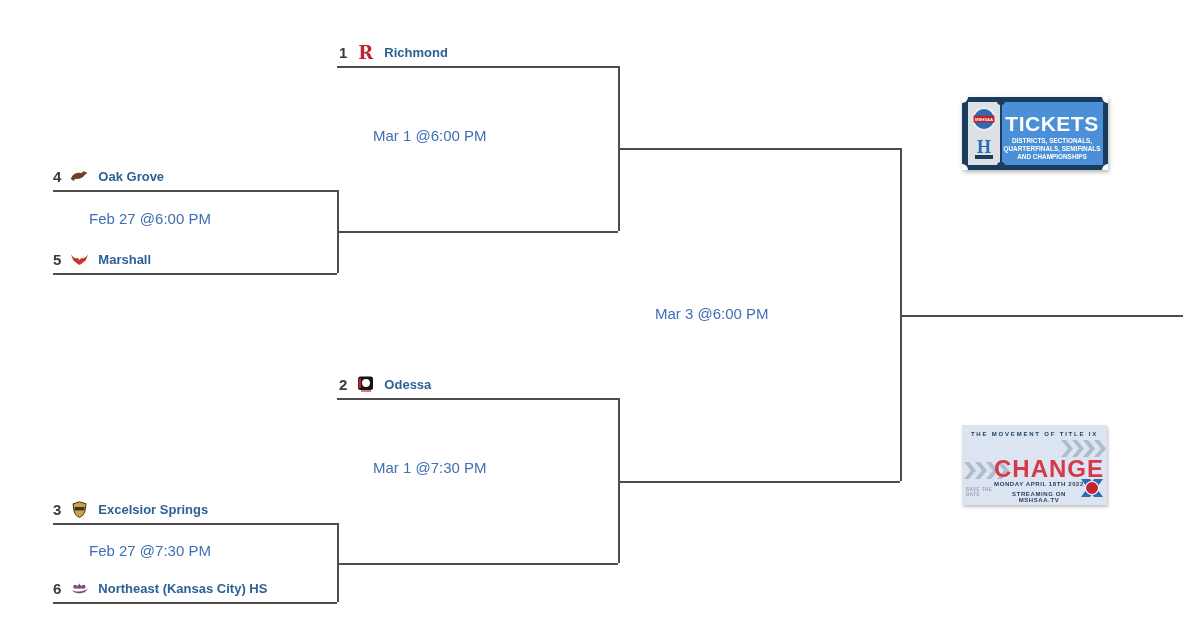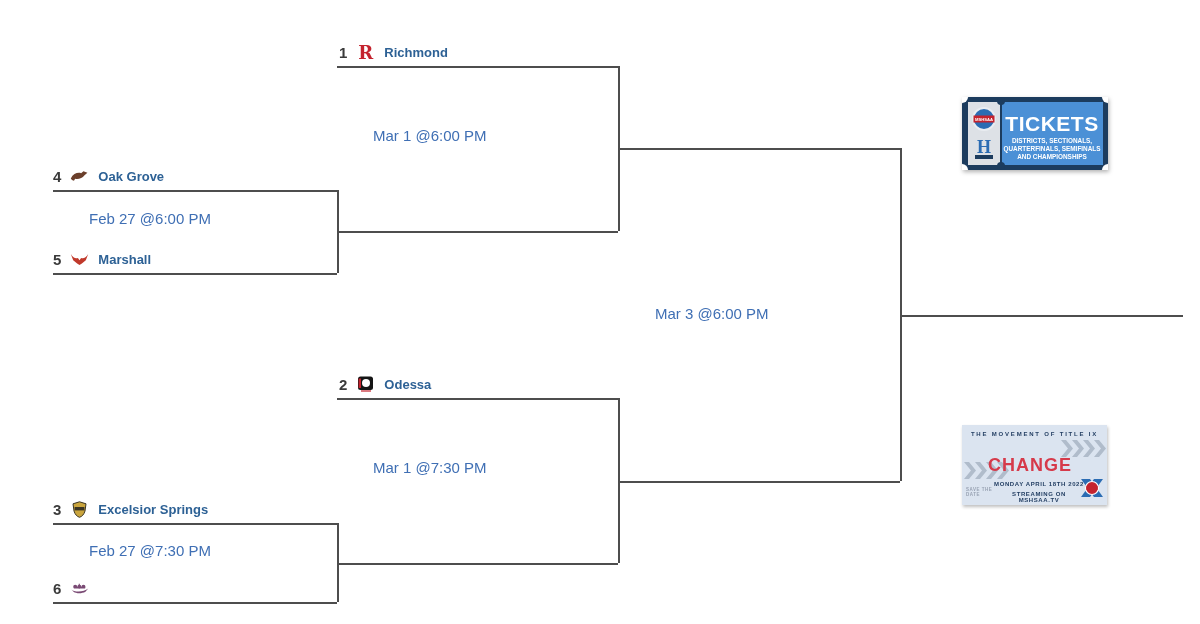--- a/index.html
+++ b/index.html
@@ -46,22 +46,22 @@
     position: absolute; top: 6px; left: 0; width: 100%;
     text-align: center; font-size: 6px; font-weight: 700;
     letter-spacing: 1.8px; color: #1e3a5f;
   }
   .tix-script {
     position: absolute; top: 11px; left: 0; width: 100%; text-align: center;
     font-family: "DejaVu Serif", serif; font-style: italic; font-weight: 700;
     font-size: 19px; color: #1e3a5f; z-index: 2;
   }
   .tix-change {
-    position: absolute; top: 30px; left: 26px; width: 100%;
-    font-size: 18px; font-weight: 700; letter-spacing: 1px;
+    position: absolute; top: 30px; left: 32px; width: 100%;
+    font-size: 24px; font-weight: 700; letter-spacing: 1px;
     color: #d63a4a; z-index: 2;
   }
   .tix-chev { position: absolute; z-index: 1; }
   .tix-save {
     position: absolute; left: 4px; top: 62px; width: 34px;
     font-size: 4.5px; font-weight: 700; letter-spacing: 0.5px; color: #97a1b2;
   }
   .tix-monday {
     position: absolute; top: 56px; left: 32px; width: 90px; text-align: center;
     font-size: 6px; font-weight: 700; letter-spacing: 0.6px; color: #1e3a5f;
@@ -150,20 +150,21 @@
 
   <div class="team-row" style="left:53px; top:576px;">
     <span class="seed">6</span>
     <span class="logo">
       <svg width="21" height="13" viewBox="0 0 24 14">
         <path d="M4 5 a2.6 2.6 0 0 1 5.2 0 a2.6 2.6 0 0 1 5.2 0 a2.6 2.6 0 0 1 5.2 0 L19 7 L5 7 Z" fill="#7a4a74"></path>
         <path d="M1 7.5 C5 12 17 12 23 7 L19.5 11 C15 13.5 8 13.5 4.5 11 Z" fill="#7a4a74"></path>
         <rect x="11" y="1" width="1.4" height="6" fill="#7a4a74"></rect>
       </svg>
     </span>
+    <span class="team-name">Northeast (Kansas City) HS</span>
   </div>
 
   <div class="game-date" style="left:89px;  top:210px;">Feb 27 @6:00 PM</div>
   <div class="game-date" style="left:373px; top:127px;">Mar 1 @6:00 PM</div>
   <div class="game-date" style="left:655px; top:305px;">Mar 3 @6:00 PM</div>
   <div class="game-date" style="left:373px; top:459px;">Mar 1 @7:30 PM</div>
   <div class="game-date" style="left:89px;  top:542px;">Feb 27 @7:30 PM</div>
 
   <div class="tickets-banner">
     <svg width="146" height="73" viewBox="0 0 146 73">

